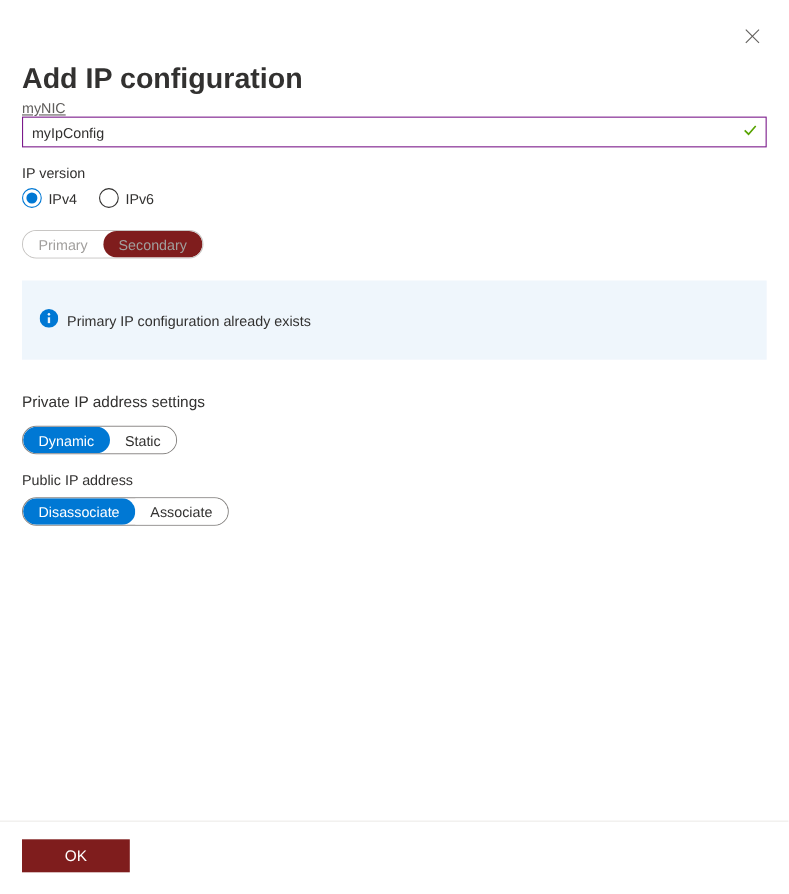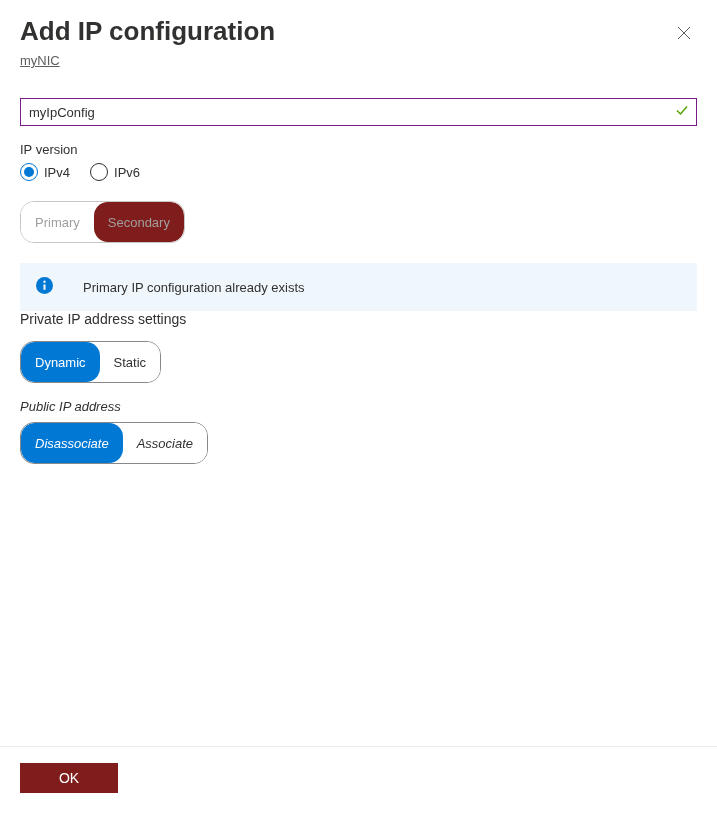--- a/index.html
+++ b/index.html
@@ -25,38 +25,38 @@
     .header {
       display: flex;
       justify-content: space-between;
       align-items: flex-start;
       margin-bottom: 4px;
     }
     .title {
       font-size: 26px;
       font-weight: 600;
       color: #323130;
+      margin-top: 40px;
     }
     .close-btn {
       background: none;
       border: none;
       cursor: pointer;
       padding: 6px;
       margin-top: 4px;
       font-size: 14px;
       color: #605e5c;
     }
     .close-btn svg {
       width: 14px;
       height: 14px;
     }
     .subtitle {
       font-size: 13px;
       color: #605e5c;
-      margin-bottom: 30px;
       text-decoration: underline;
     }
     .field-group {
       margin-bottom: 16px;
     }
     .field-label {
       font-size: 13px;
       color: #323130;
       margin-bottom: 4px;
       display: block;
@@ -122,21 +122,21 @@
     .radio-label {
       font-size: 13px;
       color: #323130;
     }
     .pill-group {
       display: inline-flex;
       border: 1px solid #8a8886;
       border-radius: 14px;
       overflow: hidden;
       margin-top: 4px;
-      height: 42px;
+      height: 26px;
     }
     .pill-option {
       padding: 3px 14px;
       font-size: 13px;
       background: #ffffff;
       color: #323130;
       cursor: pointer;
       display: flex;
       align-items: center;
     }
@@ -151,25 +151,26 @@
     .pill-group.disabled .pill-option {
       color: #a19f9d;
       cursor: default;
     }
     .pill-group.disabled .pill-option.selected {
       background: #7f1d1d;
       color: #a19f9d;
     }
     .info-banner {
       background: #eff6fc;
-      padding: 14px 16px;
-      display: flex;
-      align-items: center;
-      gap: 30px;
+      padding: 26px 16px;
+      display: flex;
+      align-items: center;
+      gap: 8px;
       margin-top: 20px;
+      margin-bottom: 30px;
     }
     .info-icon {
       color: #0078d4;
       flex-shrink: 0;
     }
     .info-icon svg {
       width: 17px;
       height: 17px;
     }
     .info-text {
@@ -268,21 +269,21 @@
 
     <div class="section-heading">Private IP address settings</div>
 
     <div class="field-group">
       <div class="pill-group">
         <div class="pill-option selected">Dynamic</div>
         <div class="pill-option">Static</div>
       </div>
     </div>
 
-    <div class="field-group" style=" font-style: italic;">
+    <div class="field-group" style="">
       <label class="field-label">Public IP address</label>
       <div class="pill-group">
         <div class="pill-option selected">Disassociate</div>
         <div class="pill-option">Associate</div>
       </div>
     </div>
   </div>
 
   <div class="footer">
     <button class="ok-button">OK</button>

